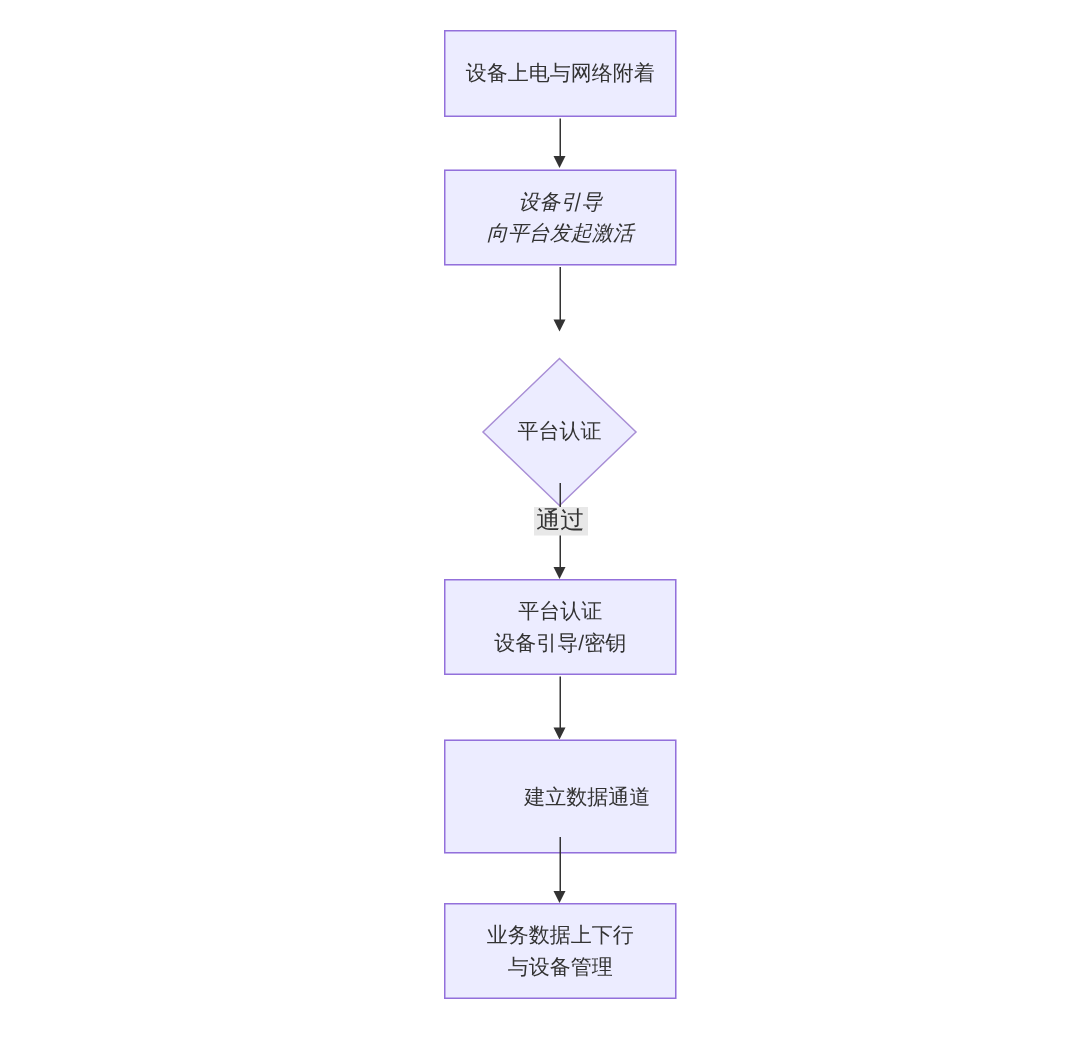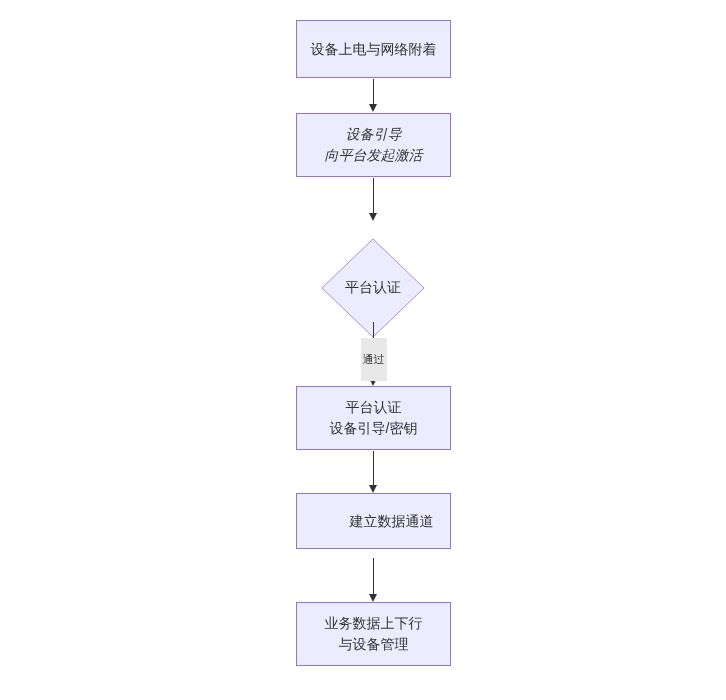--- a/index.html
+++ b/index.html
@@ -82,23 +82,23 @@
     border-right: 4.5px solid transparent;
     border-top: 8px solid var(--edge-color);
   }
   .edge-label {
     position: absolute;
     top: 16px;
     left: 50%;
     transform: translateX(-50%);
     background: var(--edge-label-bg);
     color: var(--text-color);
-    font-size: 11px;
+    font-size: 16px;
     line-height: 19px;
-    padding: 12px 2px;
+    padding: 0 2px;
     white-space: nowrap;
   }
 </style>
 </head>
 <body>
 
 <div class="canvas">
 
   <div class="node" style="top:20px;height:58px;font-family:Liberation Serif, serif;">
     <span class="line-text">设备上电与网络附着</span>
@@ -135,21 +135,21 @@
   <div class="node" style="top:386px;height:64px;">
     <span class="line-text">平台认证</span>
     <span class="line-text">设备引导/密钥</span>
   </div>
 
   <div class="edge" style="top:451px;height:42px;">
     <div class="shaft"></div>
     <div class="arrowhead"></div>
   </div>
 
-  <div class="node" style="top:493px;height:56px;padding-left:36px;">
+  <div class="node" style="top:493px;height:76px;padding-left:36px;">
     <span class="line-text">建立数据通道</span>
   </div>
 
   <div class="edge" style="top:558px;height:44px;">
     <div class="shaft"></div>
     <div class="arrowhead"></div>
   </div>
 
   <div class="node" style="top:602px;height:64px;">
     <span class="line-text">业务数据上下行</span>

